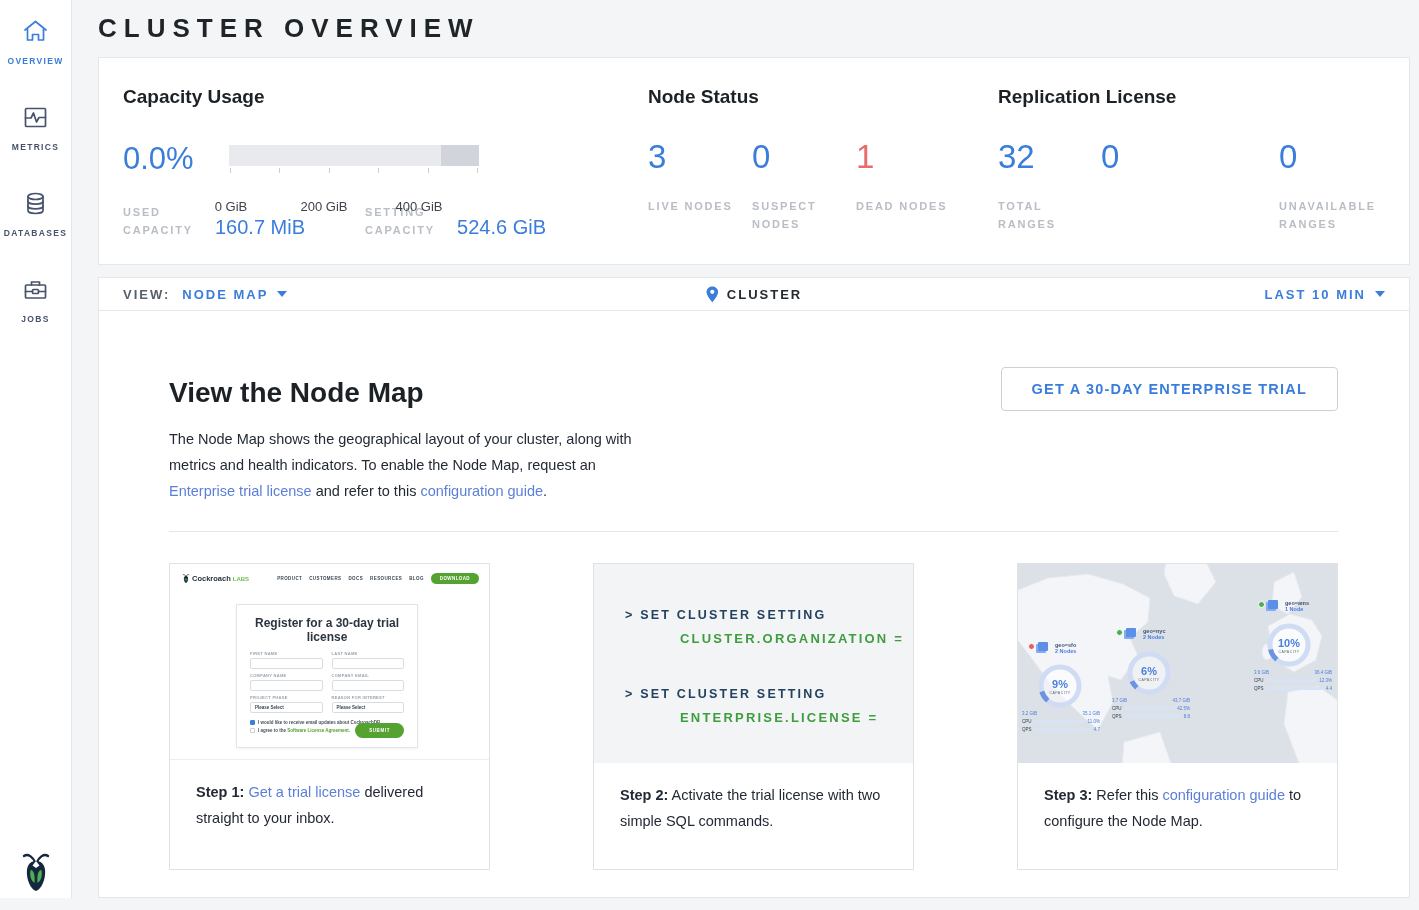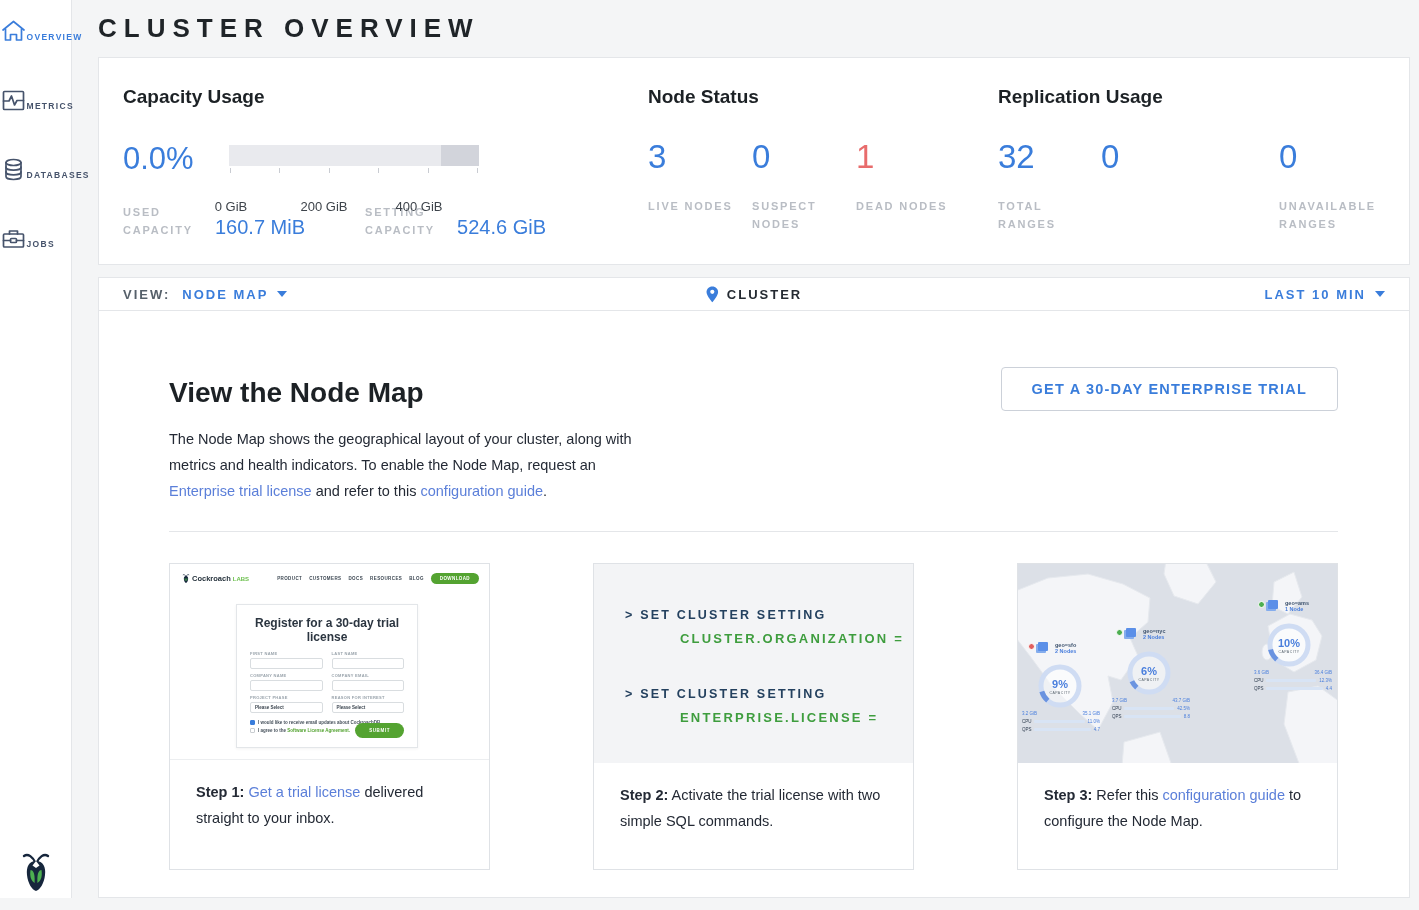--- a/index.html
+++ b/index.html
@@ -10,21 +10,21 @@
     position:relative;
     overflow:hidden;
     color:#242a31;
   }
   
   .sidebar {
     position:absolute; left:0; top:0; width:72px; height:910px;
     background:#ffffff; border-right:1px solid #e4e6e9;
     display:flex; flex-direction:column; align-items:center; padding-top:18px;
   }
-  .side-item { width:72px; display:flex; flex-direction:row; align-items:center; margin-bottom:38px; cursor:pointer; }
+  .side-item { width:72px; display:flex; flex-direction:column; align-items:center; margin-bottom:38px; cursor:pointer; }
   .side-item svg { width:27px; height:27px; }
   .side-label { margin-top:7px; font-size:8.5px; font-weight:700; letter-spacing:1.3px; color:#46536b; }
   .side-item.active .side-label { color:#3a7ddb; }
   .side-item .ic { color:#46536b; }
   .side-item.active .ic { color:#3a7ddb; }
   .side-logo { position:absolute; bottom:16px; left:0; width:72px; display:flex; justify-content:center; }
 
   
   .content { position:absolute; left:98px; top:0; width:1312px; }
   .page-title {
@@ -256,21 +256,21 @@
           <div class="mini-label">SUSPECT NODES</div>
         </div>
         <div class="stat-cell">
           <div class="num red">1</div>
           <div class="mini-label">DEAD NODES</div>
         </div>
       </div>
     </div>
 
     <div class="stat-sec repl-sec">
-      <div class="sec-title">Replication Usage</div>
+      <div class="sec-title">Replication License</div>
       <div class="stat-cells">
         <div class="stat-cell">
           <div class="num">32</div>
           <div class="mini-label">TOTAL RANGES</div>
         </div>
         <div class="stat-cell">
           <div class="num">0</div>
         </div>
         <div class="stat-cell">
           <div class="num">0</div>

